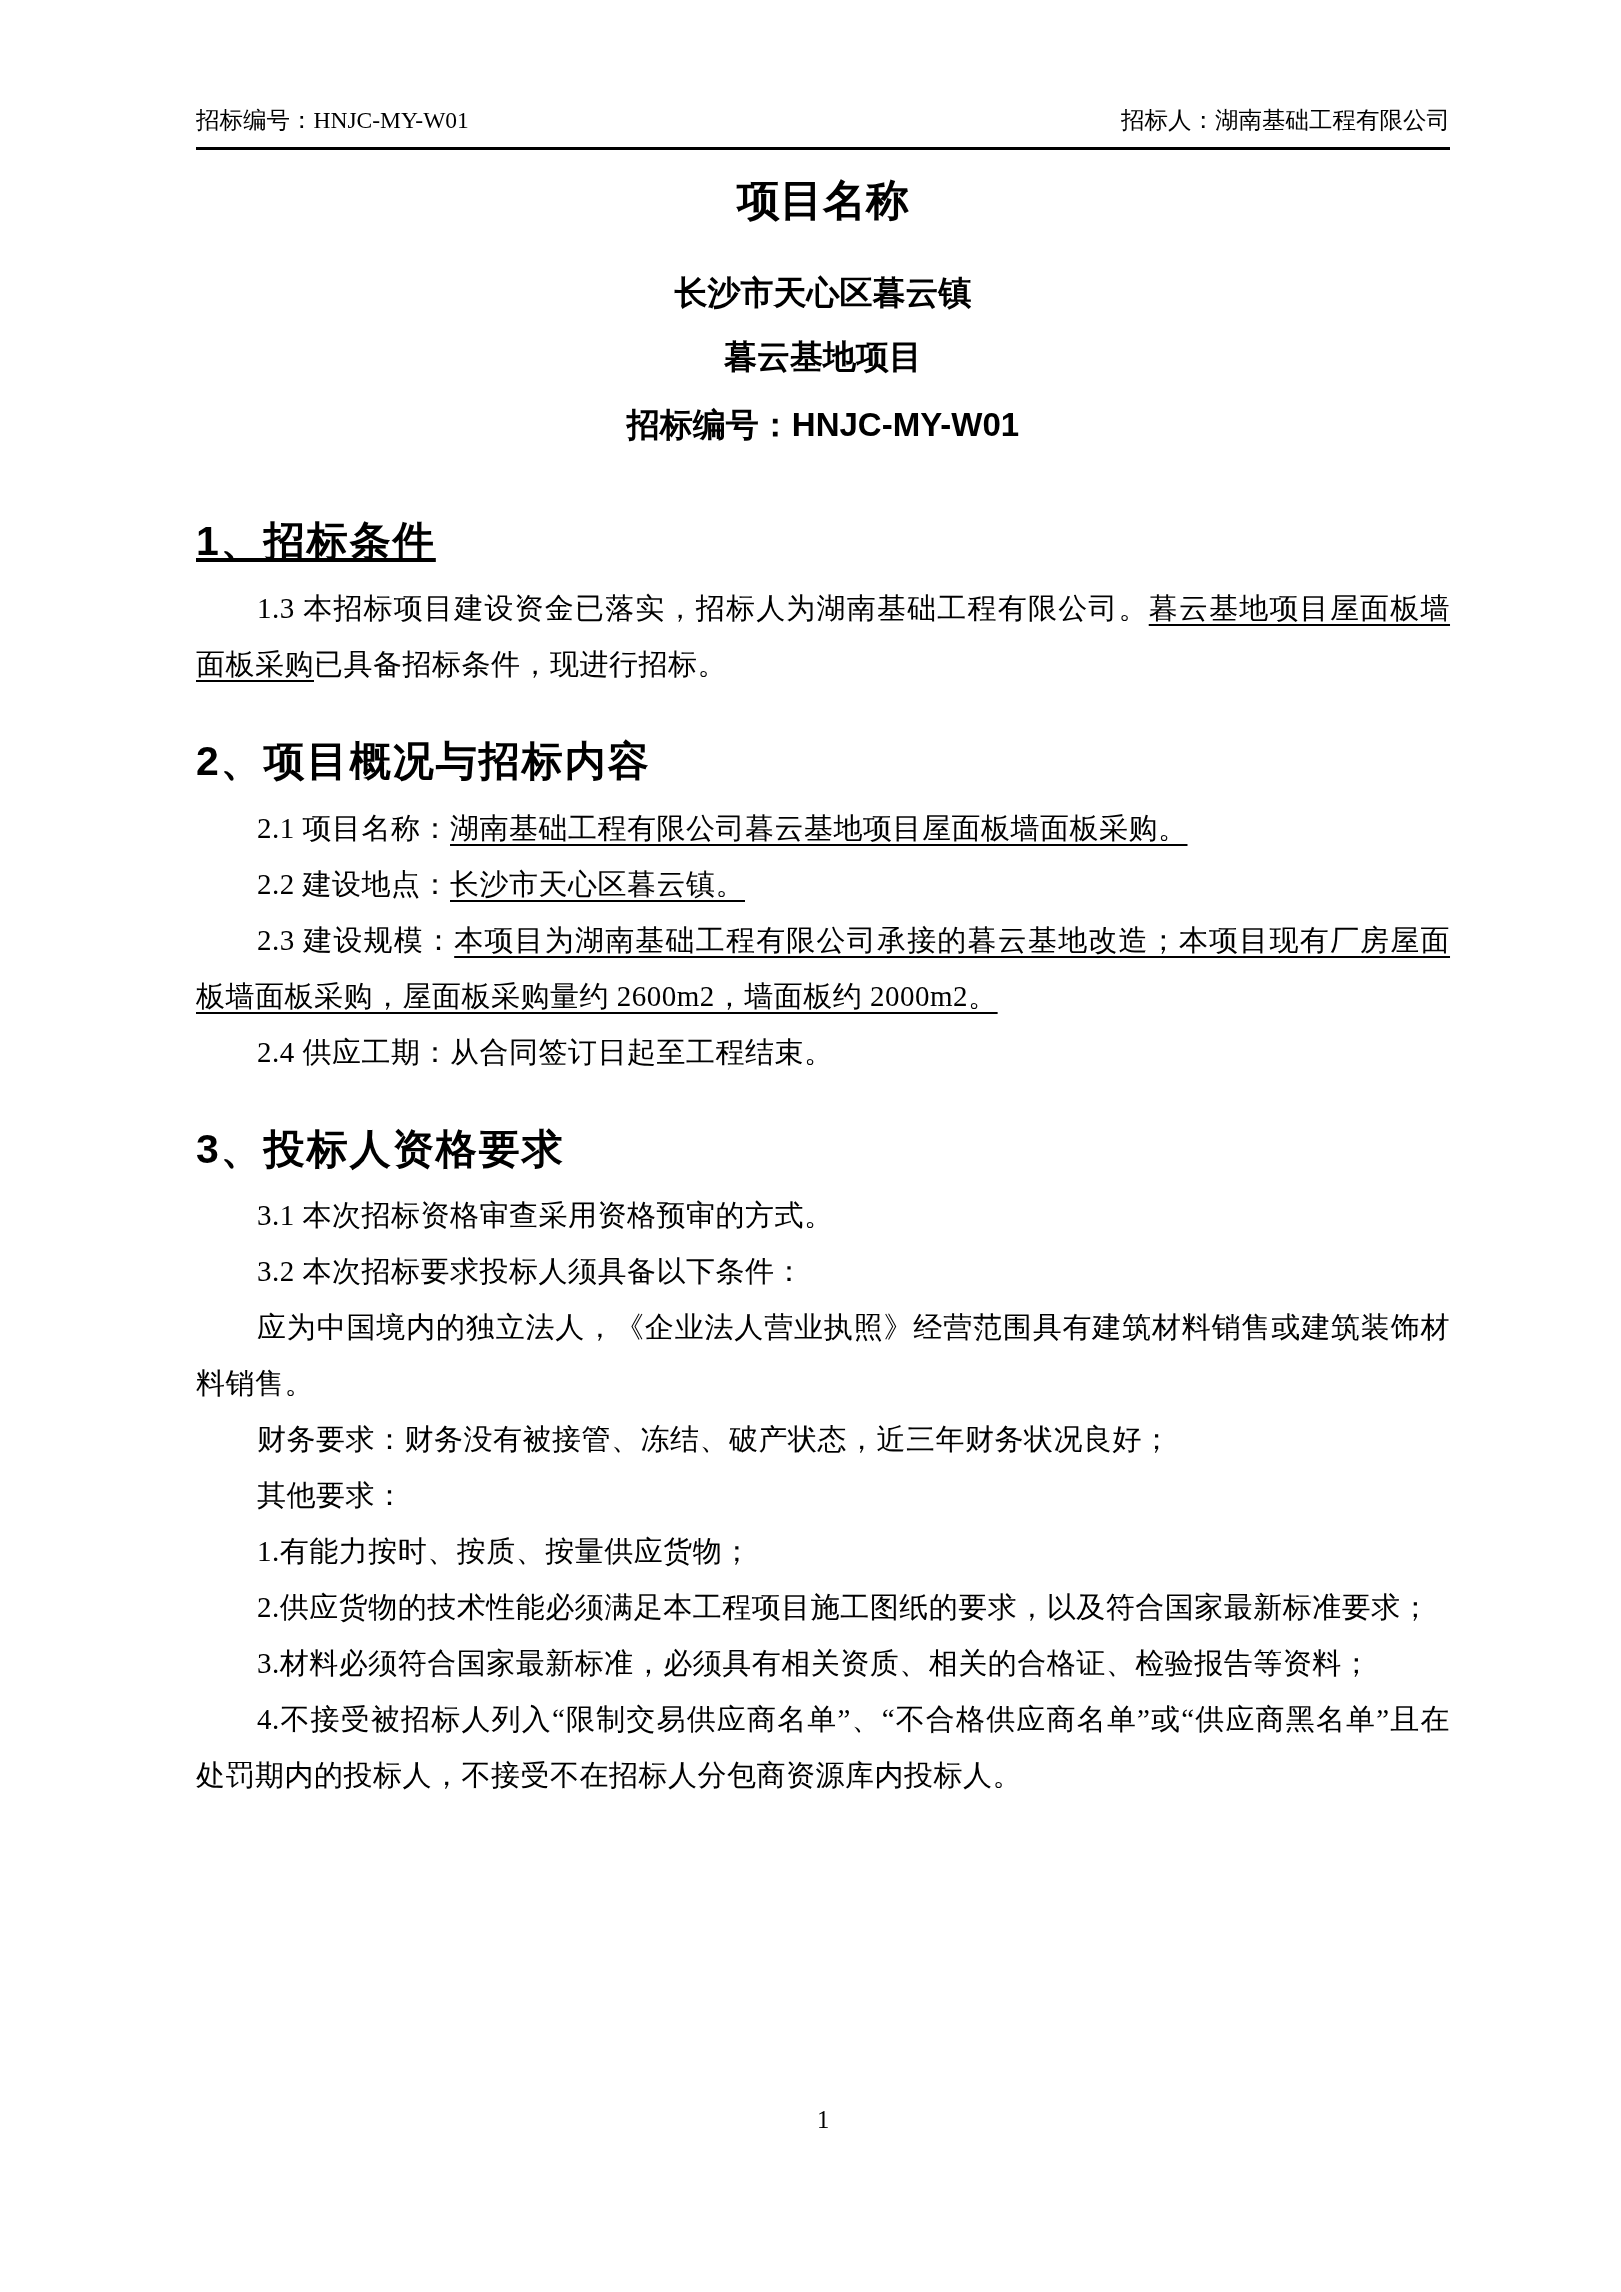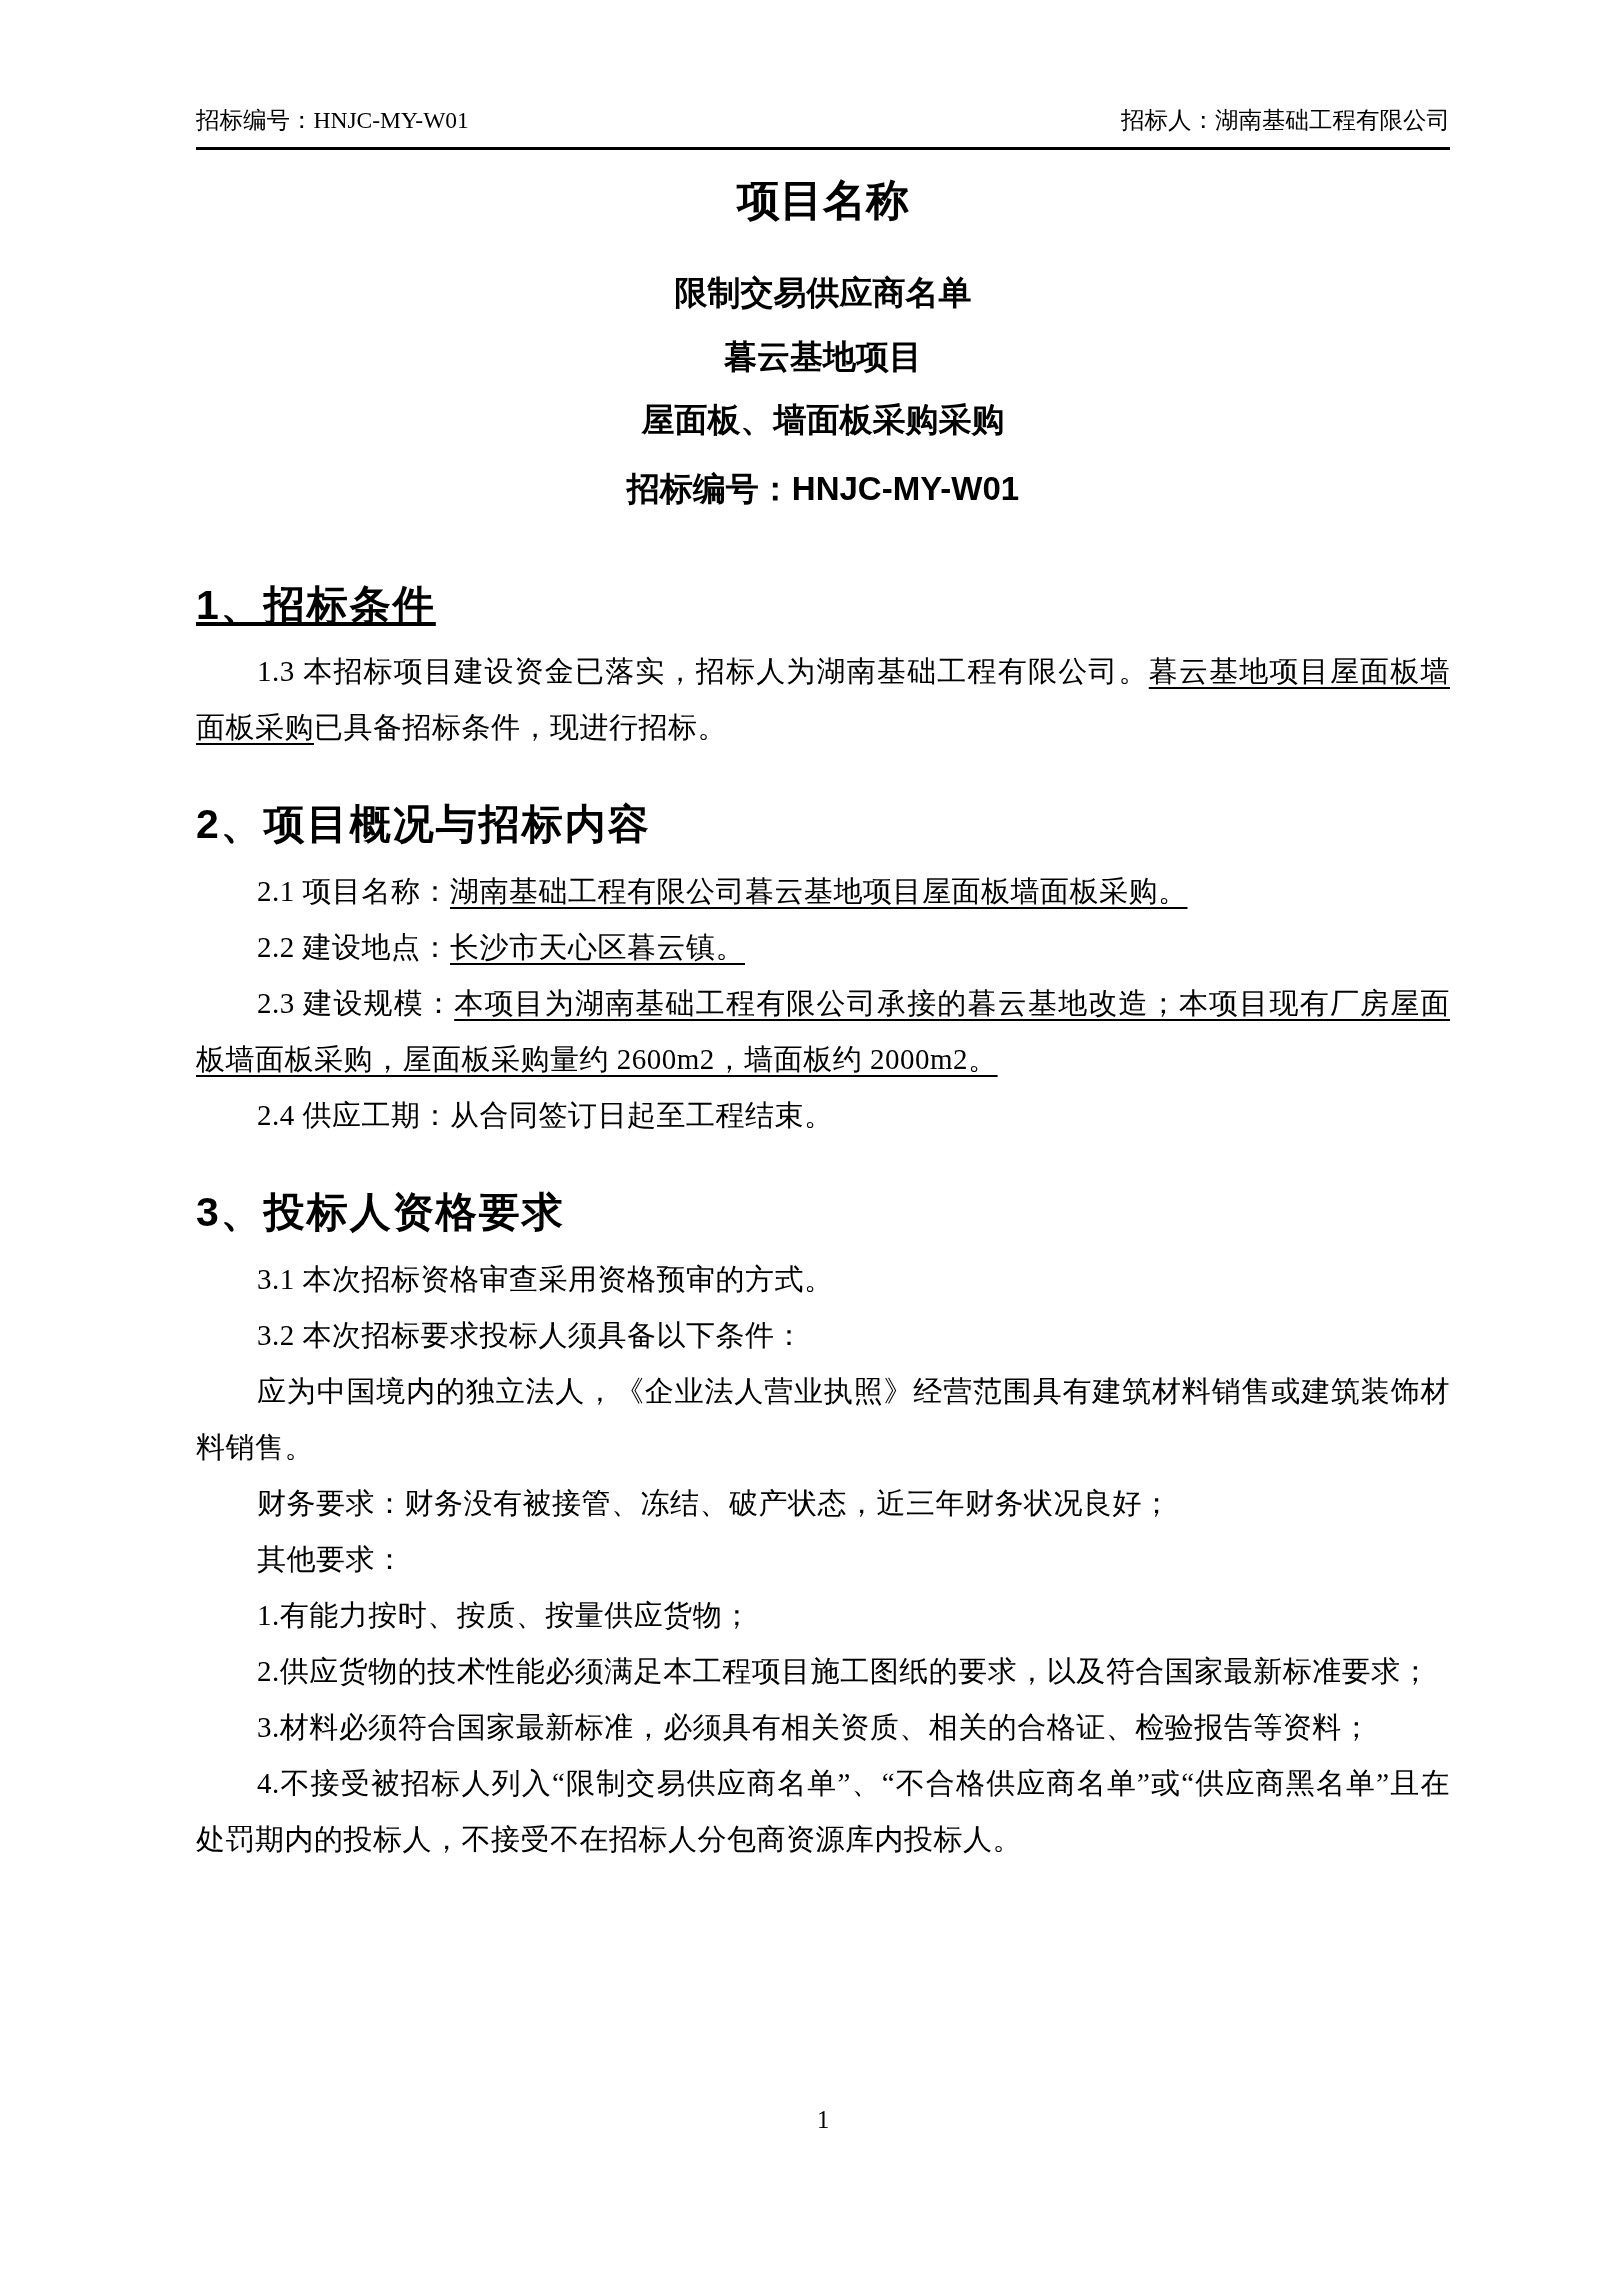--- a/index.html
+++ b/index.html
@@ -78,23 +78,22 @@
 
 <div class="page">
 
   <header class="page-header">
     <span>招标编号：HNJC-MY-W01</span>
     <span>招标人：湖南基础工程有限公司</span>
   </header>
 
   <h1 class="doc-title">项目名称</h1>
 
-  <div class="subtitle s1">限制交易供应商名单</div>
+  <div class="subtitle s1">长沙市天心区暮云镇</div>
   <div class="subtitle">暮云基地项目</div>
-  <div class="subtitle">屋面板、墙面板采购采购</div>
   <div class="subtitle s4">招标编号：HNJC-MY-W01</div>
 
   <h2 class="sec first">1、招标条件</h2>
   <p class="body ind"><span>1.3 本招标项目建设资金已落实，招标人为湖南基础工程有限公司。</span><span class="u">暮云基地项目屋面板墙面板采购</span><span>已具备招标条件，现进行招标。</span></p>
 
   <h2 class="sec">2、项目概况与招标内容</h2>
   <p class="body ind"><span>2.1 项目名称：</span><span class="u">湖南基础工程有限公司暮云基地项目屋面板墙面板采购。</span></p>
   <p class="body ind"><span>2.2 建设地点：</span><span class="u">长沙市天心区暮云镇。</span></p>
   <p class="body ind"><span>2.3 建设规模：</span><span class="u">本项目为湖南基础工程有限公司承接的暮云基地改造；本项目现有厂房屋面板墙面板采购，屋面板采购量约 2600m2，墙面板约 2000m2。</span></p>
   <p class="body ind"><span>2.4 供应工期：从合同签订日起至工程结束。</span></p>

